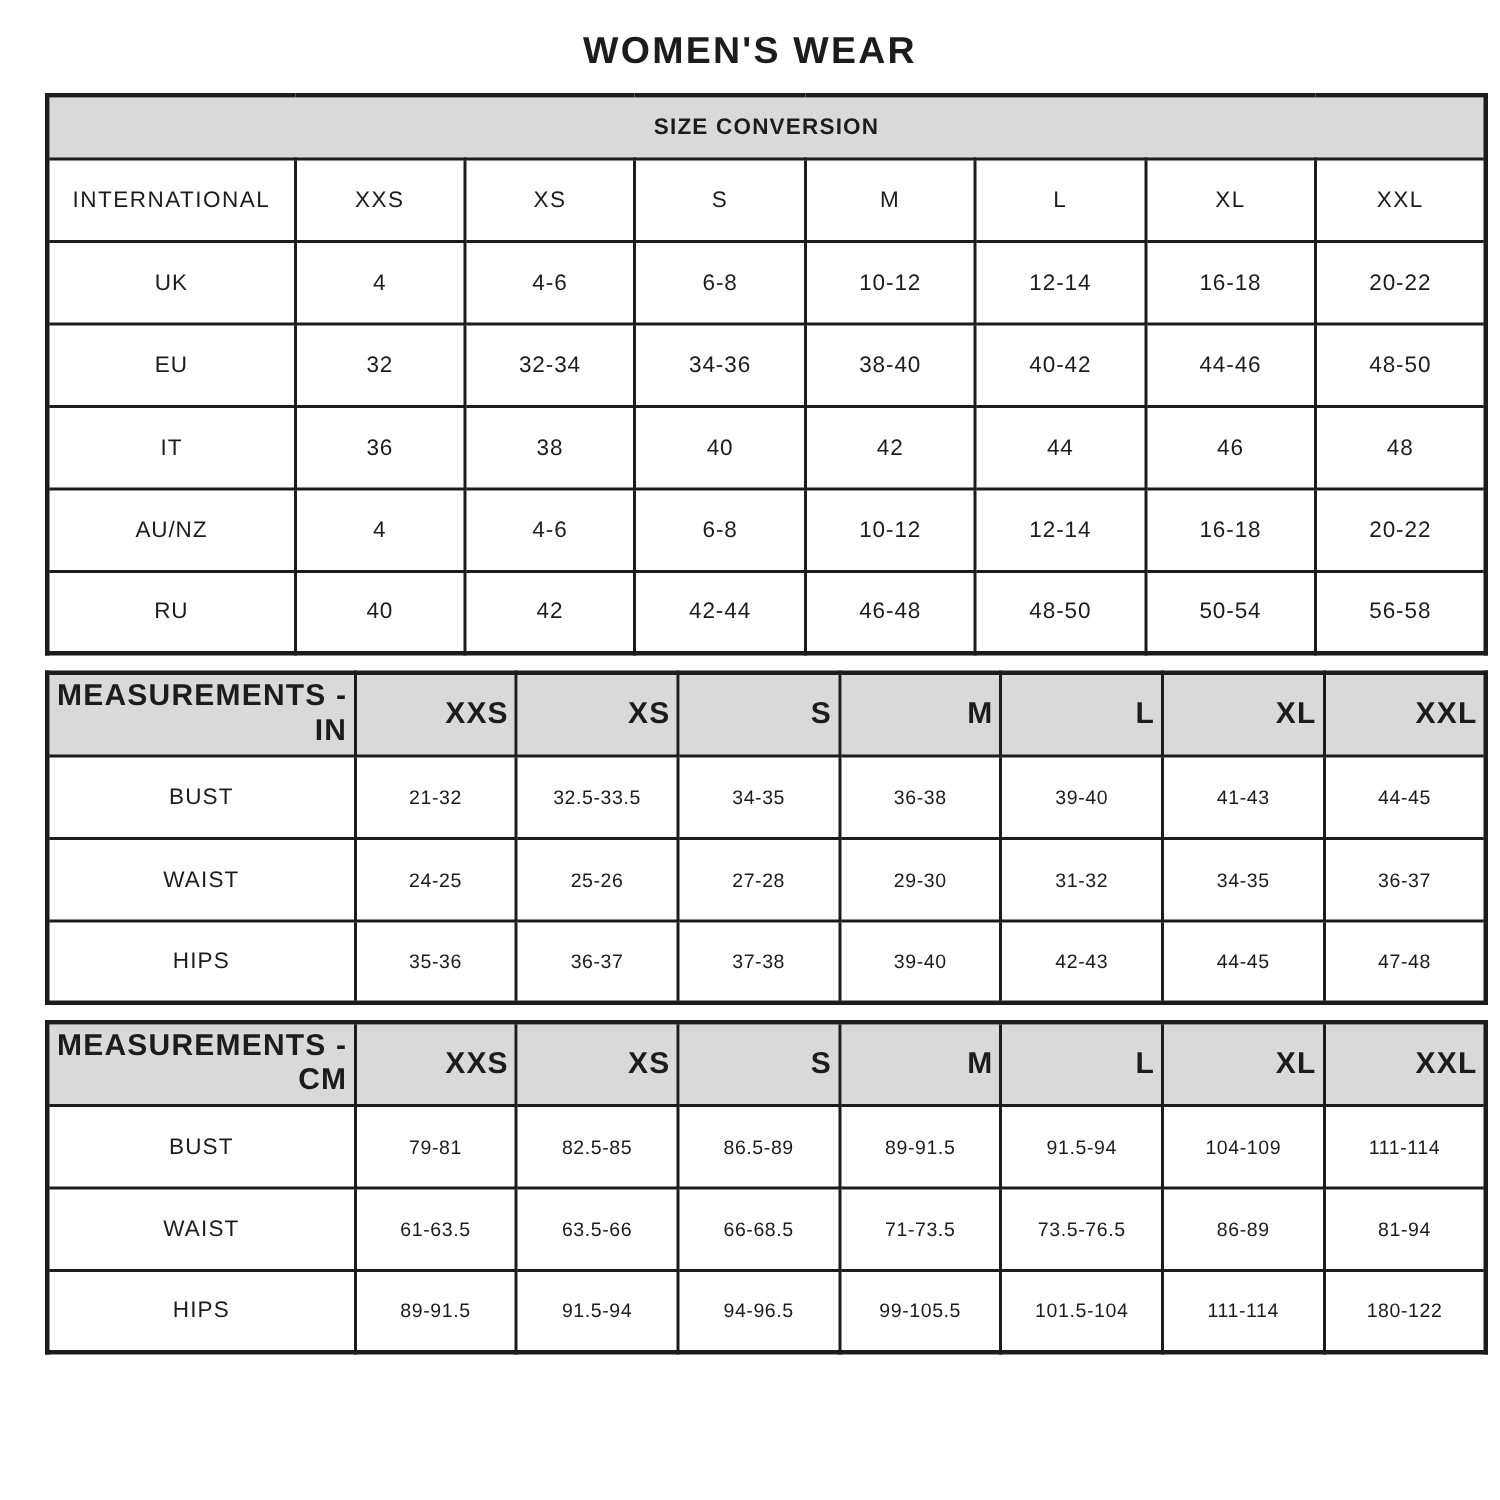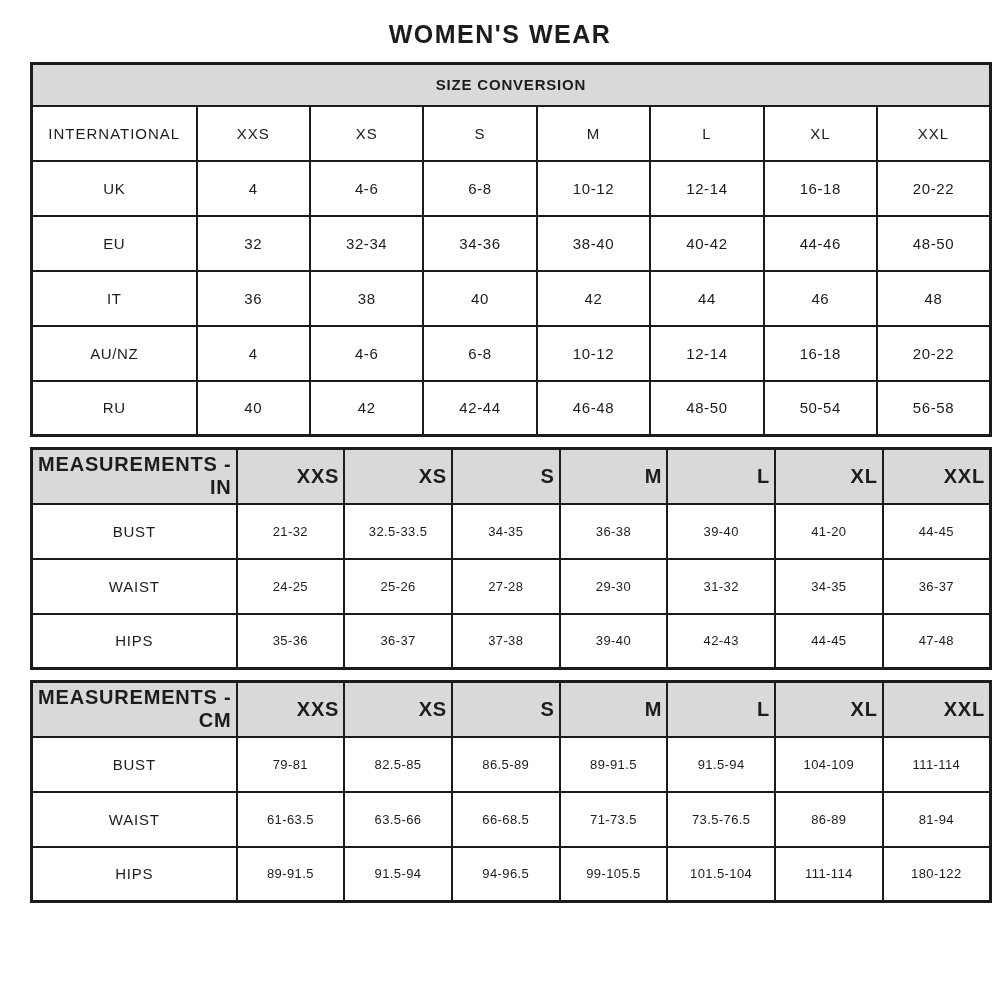--- a/index.html
+++ b/index.html
@@ -166,21 +166,21 @@
           <td>XL</td>
           <td>XXL</td>
         </tr>
         <tr>
           <td class="lbl">BUST</td>
           <td class="val">21-32</td>
           <td class="val">32.5-33.5</td>
           <td class="val">34-35</td>
           <td class="val">36-38</td>
           <td class="val">39-40</td>
-          <td class="val">41-20</td>
+          <td class="val">41-43</td>
           <td class="val">44-45</td>
         </tr>
         <tr>
           <td class="lbl">WAIST</td>
           <td class="val">24-25</td>
           <td class="val">25-26</td>
           <td class="val">27-28</td>
           <td class="val">29-30</td>
           <td class="val">31-32</td>
           <td class="val">34-35</td>

